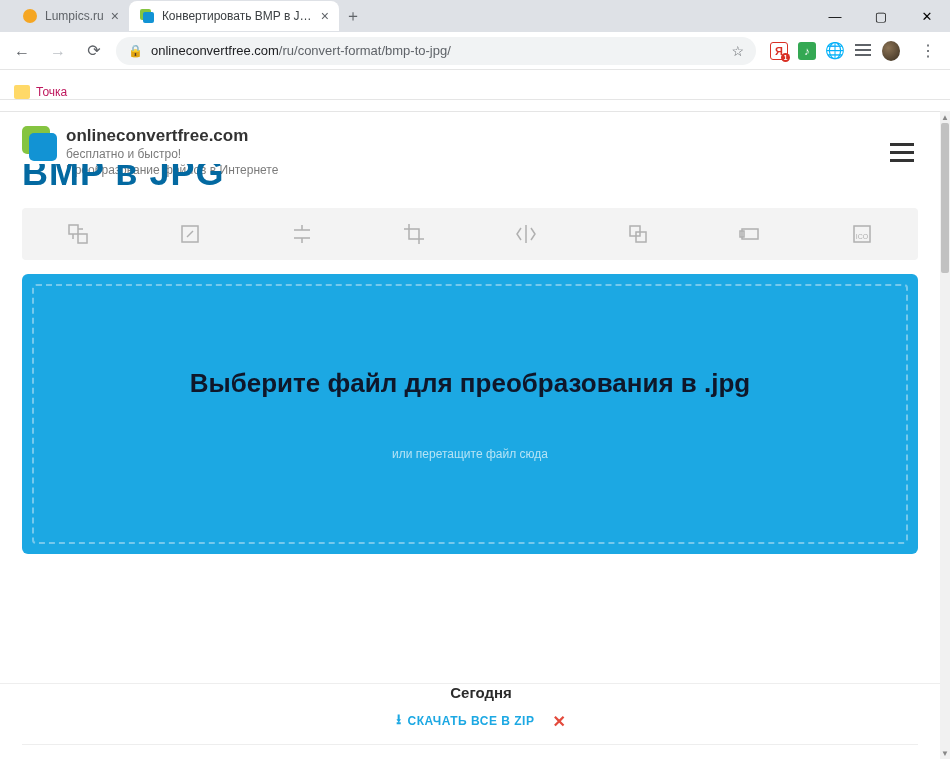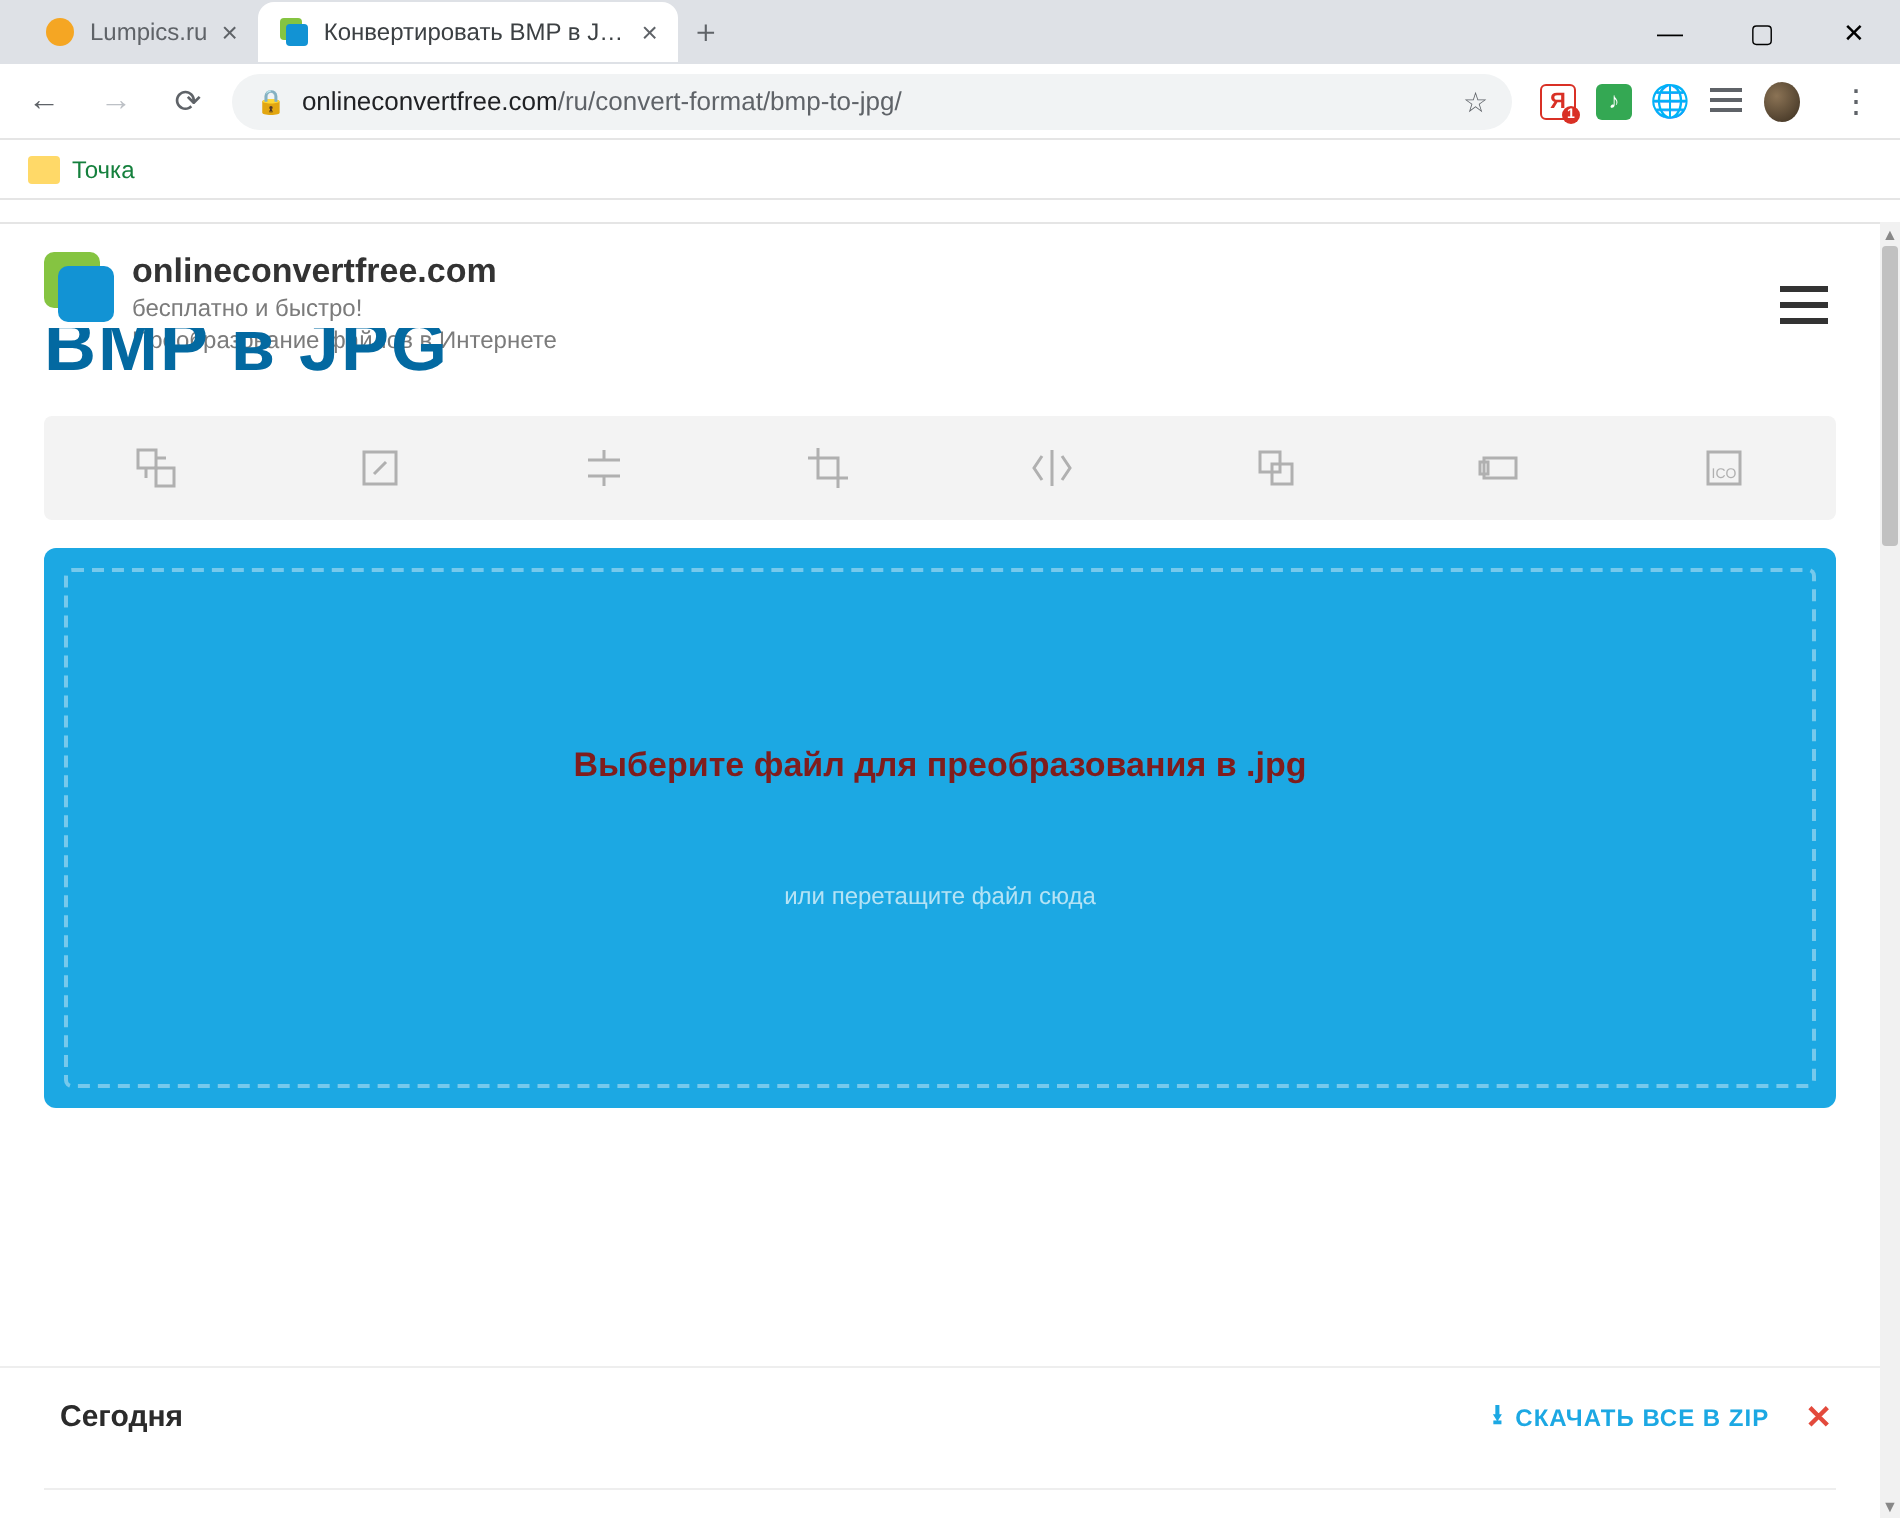--- a/index.html
+++ b/index.html
@@ -21,21 +21,21 @@
 .nav-btn.disabled { color: #bdc1c6; }
 .addr-bar { flex: 1; height: 28px; background: #f1f3f4; border-radius: 14px; display: flex; align-items: center; padding: 0 12px; gap: 8px; }
 .lock-icon { color: #5f6368; font-size: 12px; }
 .url-text { font-size: 13px; color: #5f6368; flex: 1; }
 .url-text .domain { color: #202124; }
 .star-icon { color: #5f6368; font-size: 14px; }
 .ext-group { display: flex; align-items: center; gap: 10px; padding: 0 6px; }
 .ext-icon { width: 18px; height: 18px; display: flex; align-items: center; justify-content: center; font-size: 11px; }
 .menu-dots { width: 28px; display: flex; align-items: center; justify-content: center; color: #5f6368; font-size: 16px; }
 
-.bookmarks { height: 30px; background: #fff; display: flex; align-items: center; padding: 0 14px; gap: 6px; border-bottom: 1px solid #e5e5e5; font-size: 12px; color: #15803d; }
+.bookmarks { height: 30px; background: #fff; display: flex; align-items: flex-end; padding: 0 14px; gap: 6px; border-bottom: 1px solid #e5e5e5; font-size: 12px; color: #be185d; }
 .bm-folder { width: 16px; height: 14px; background: #ffd968; border-radius: 2px; }
 
 .viewport { position: absolute; top: 111px; left: 0; right: 10px; bottom: 0; background: #fff; overflow: hidden; border-top: 1px solid #e5e5e5; }
 .scrollbar { position: absolute; top: 111px; right: 0; width: 10px; bottom: 0; background: #f1f1f1; }
 .scroll-thumb { position: absolute; top: 12px; right: 1px; width: 8px; height: 150px; background: #c1c1c1; border-radius: 2px; }
 .scroll-arrow { position: absolute; left: 0; width: 10px; height: 12px; display: flex; align-items: center; justify-content: center; font-size: 8px; color: #888; }
 .scroll-arrow.up { top: 0; }
 .scroll-arrow.down { bottom: 0; }
 
 .header { display: flex; align-items: center; padding: 14px 22px 10px; }
@@ -50,27 +50,27 @@
 .hamburger span { width: 24px; height: 3px; background: #333; }
 
 .page-title-cut { font-size: 36px; font-weight: 800; color: #0369a1; padding: 0 22px 6px; margin-top: -24px; overflow: hidden; height: 36px; display: flex; align-items: flex-end; letter-spacing: 1px;}
 
 .tool-row { margin: 8px 22px 0; height: 52px; background: #f3f3f3; border-radius: 4px; display: flex; }
 .tool-cell { flex: 1; display: flex; align-items: center; justify-content: center; }
 .tool-svg { width: 24px; height: 24px; stroke: #b0b0b0; fill: none; stroke-width: 1.5; }
 
 .upload-zone { margin: 14px 22px 0; background: #1ca8e3; border-radius: 6px; padding: 10px; height: 280px; }
 .upload-inner { border: 2px dashed #76c9ec; border-radius: 4px; height: 100%; display: flex; flex-direction: column; align-items: center; justify-content: center; }
-.upload-title { color: #7f1d1d; font-size: 17px; font-weight: 600; margin-bottom: 26px; }
+.upload-title { color: #0f172a; font-size: 26px; font-weight: 600; margin-bottom: 26px; }
 .pick-wrap { position: relative; }
 .pick-btn { width: 360px; height: 60px; background: #fff; border: none; border-radius: 4px; font-size: 17px; font-weight: 600; color: #444; letter-spacing: 1.5px; box-shadow: 0 2px 0 rgba(0,0,0,0.12); cursor: pointer; }
 .pick-hi { position: absolute; top: -6px; left: -6px; right: -6px; bottom: -6px; border: 5px solid #d43c34; border-radius: 10px; pointer-events: none; }
 .drag-hint { color: #b5e3f5; font-size: 12px; margin-top: 22px; }
 
-.bottom-row { position: absolute; left: 0; right: 10px; bottom: 26px; padding: 0 24px 0 30px; height: 50px; display: flex; align-items: center; justify-content: space-between; border-top: 1px solid #eee; }
+.bottom-row { position: absolute; left: 0; right: 10px; bottom: 26px; padding: 0 8px 0 30px; height: 50px; display: flex; align-items: center; justify-content: space-between; border-top: 1px solid #eee; flex-direction: column; }
 .today-lbl { font-size: 15px; font-weight: 700; color: #2b2b2b; }
 .dl-wrap { display: flex; align-items: center; gap: 18px; }
 .dl-link { color: #1ca8e3; font-size: 12px; font-weight: 800; letter-spacing: 0.5px; display: flex; align-items: center; gap: 6px; }
 .dl-icon { font-size: 14px; }
 .x-btn { color: #e34a3c; font-size: 16px; font-weight: 700; cursor: pointer; }
 .bottom-line { position: absolute; left: 22px; right: 32px; bottom: 14px; height: 1px; background: #eee; }
 
 .favicon-lumpics { width: 14px; height: 14px; background: #f5a623; border-radius: 50%; }
 .favicon-ocf { width: 16px; height: 16px; position: relative; }
 .favicon-ocf::before { content:''; position:absolute; width:11px; height:11px; background:#85c441; border-radius:2px; top:1px; left:1px; }

